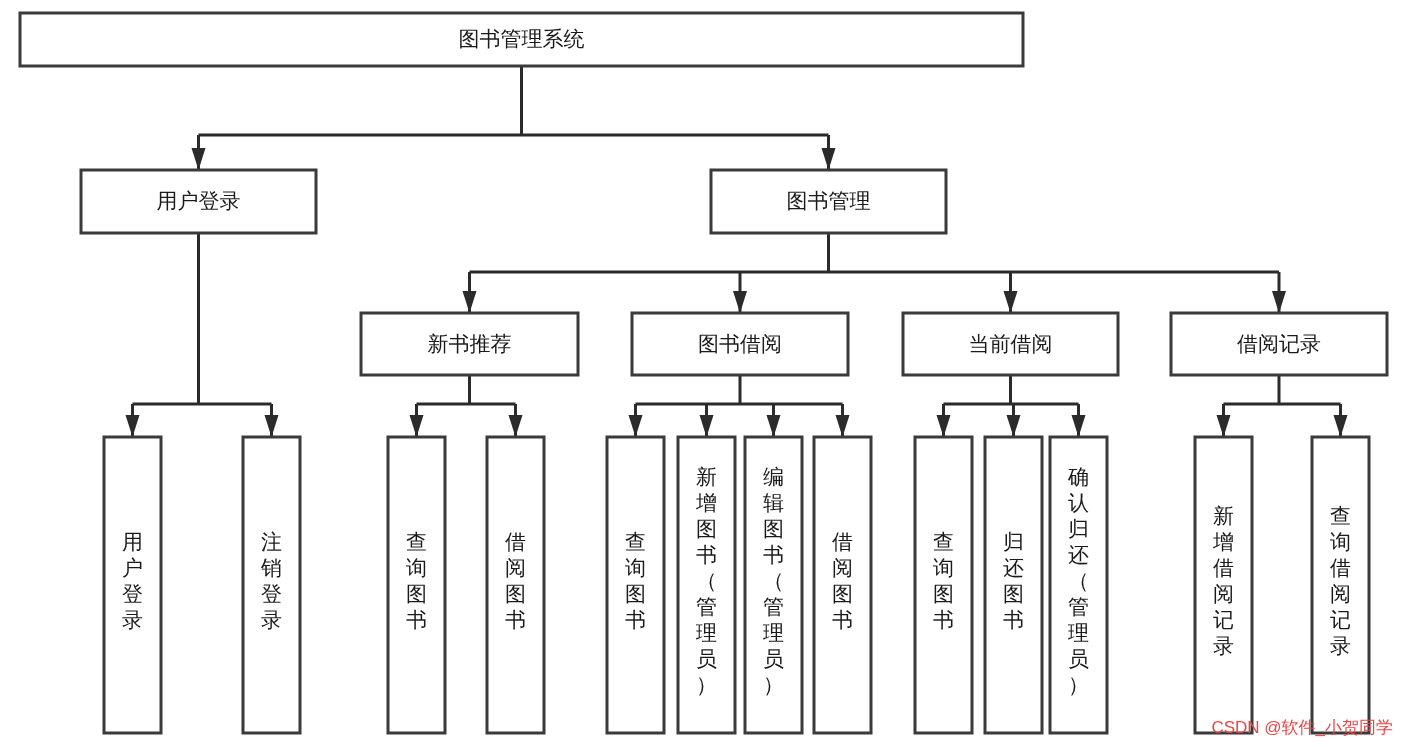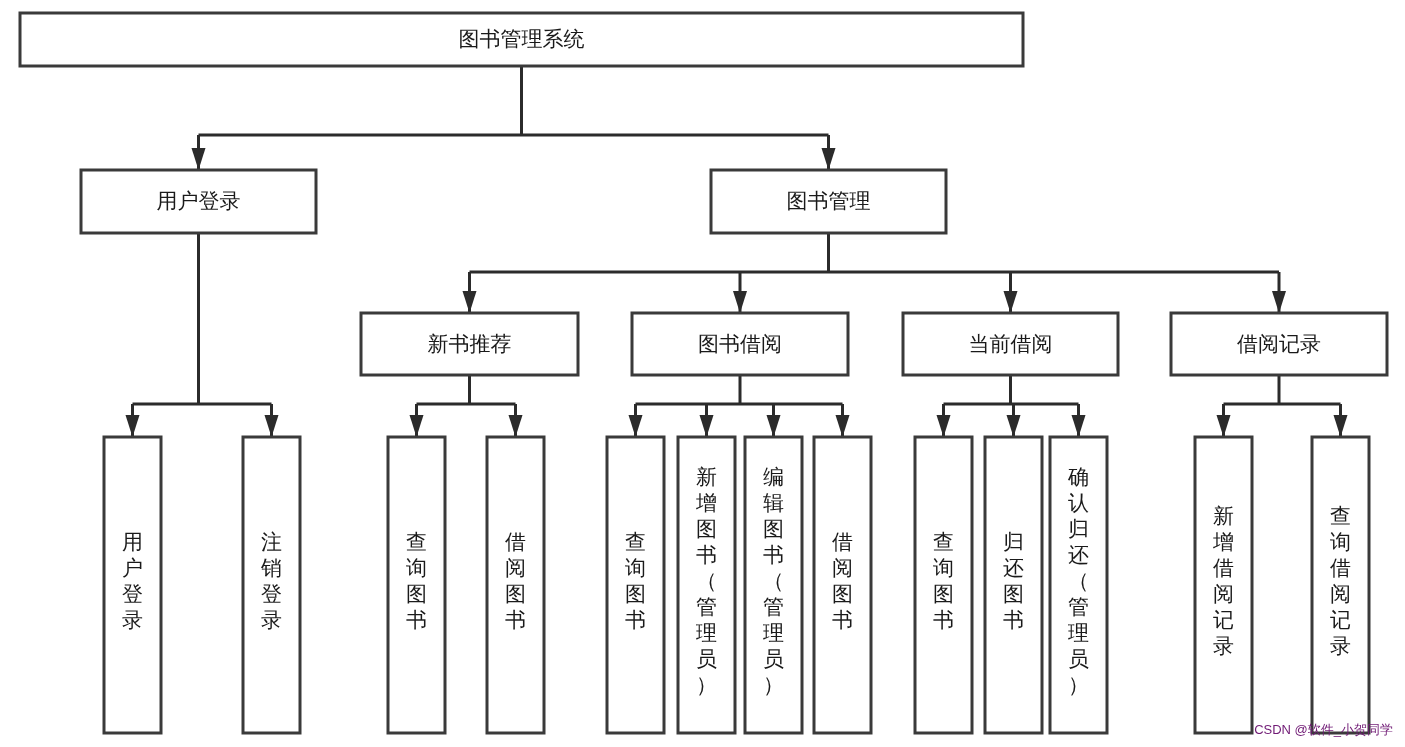--- a/index.html
+++ b/index.html
@@ -51,22 +51,22 @@
     fill: none;
   }
   .connector-arrow {
     fill: #2b2b2b;
     stroke: none;
   }
   .watermark-text {
     position: absolute;
     right: 12px;
     bottom: 8px;
-    color: #701a75;
-    font-size: 13px;
+    color: #ef4444;
+    font-size: 17px;
     font-family: "Liberation Sans", "DejaVu Sans", sans-serif;
     white-space: nowrap;
     user-select: none;
   }
 </style>
 </head>
 <body>
 
 <div id="diagram-root">
   <svg id="tree-svg" viewBox="0 0 1405 747" xmlns="http://www.w3.org/2000/svg">

